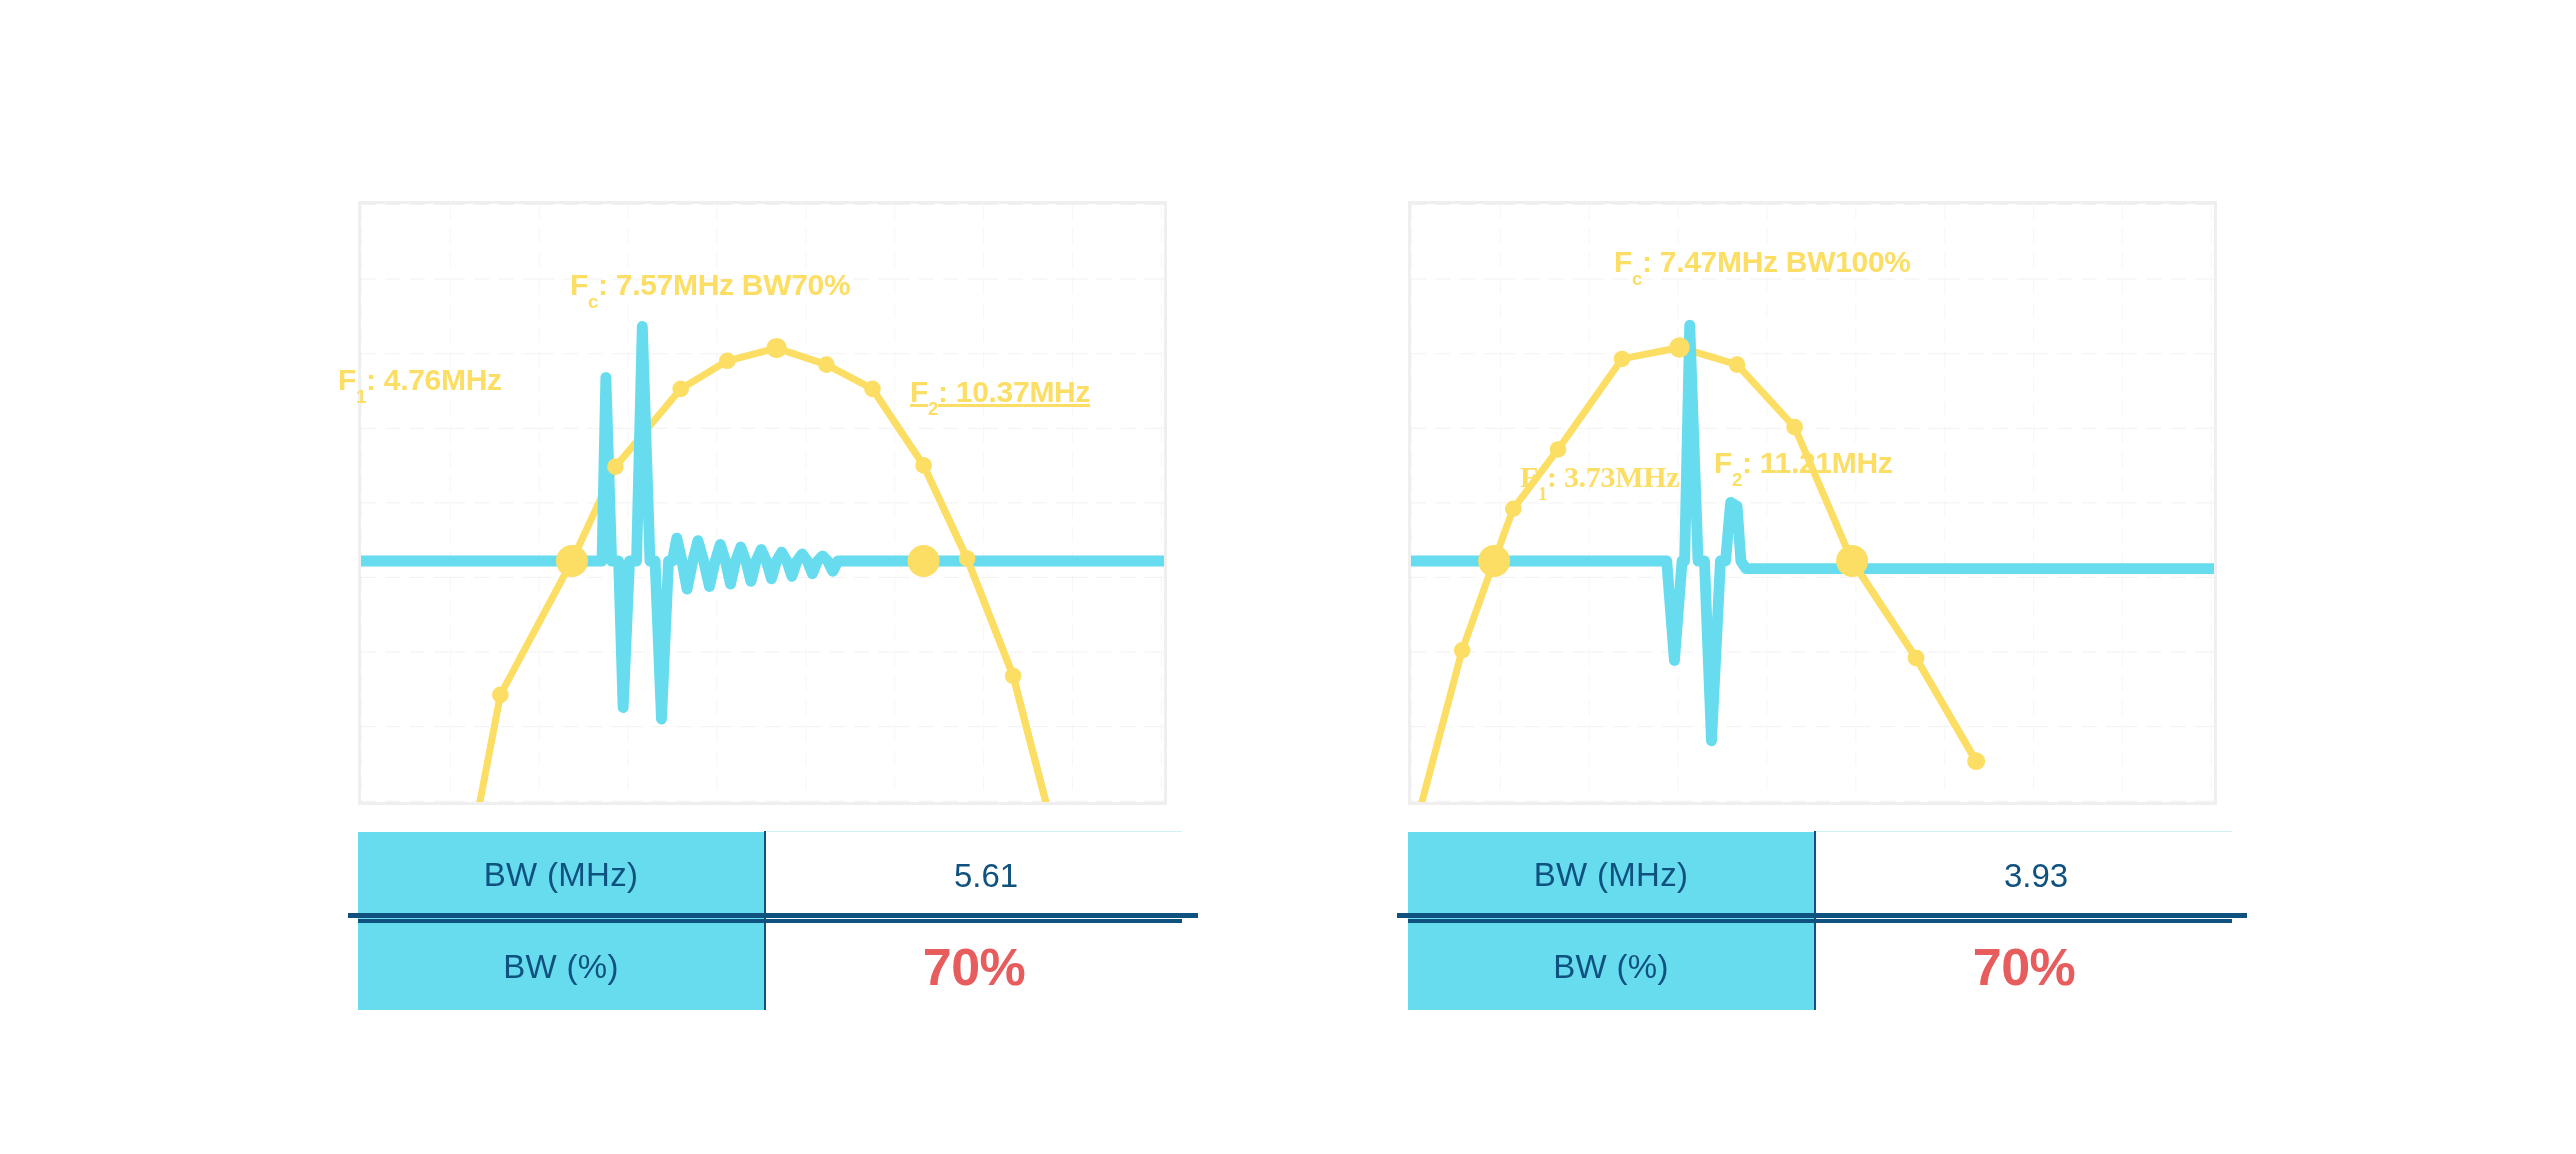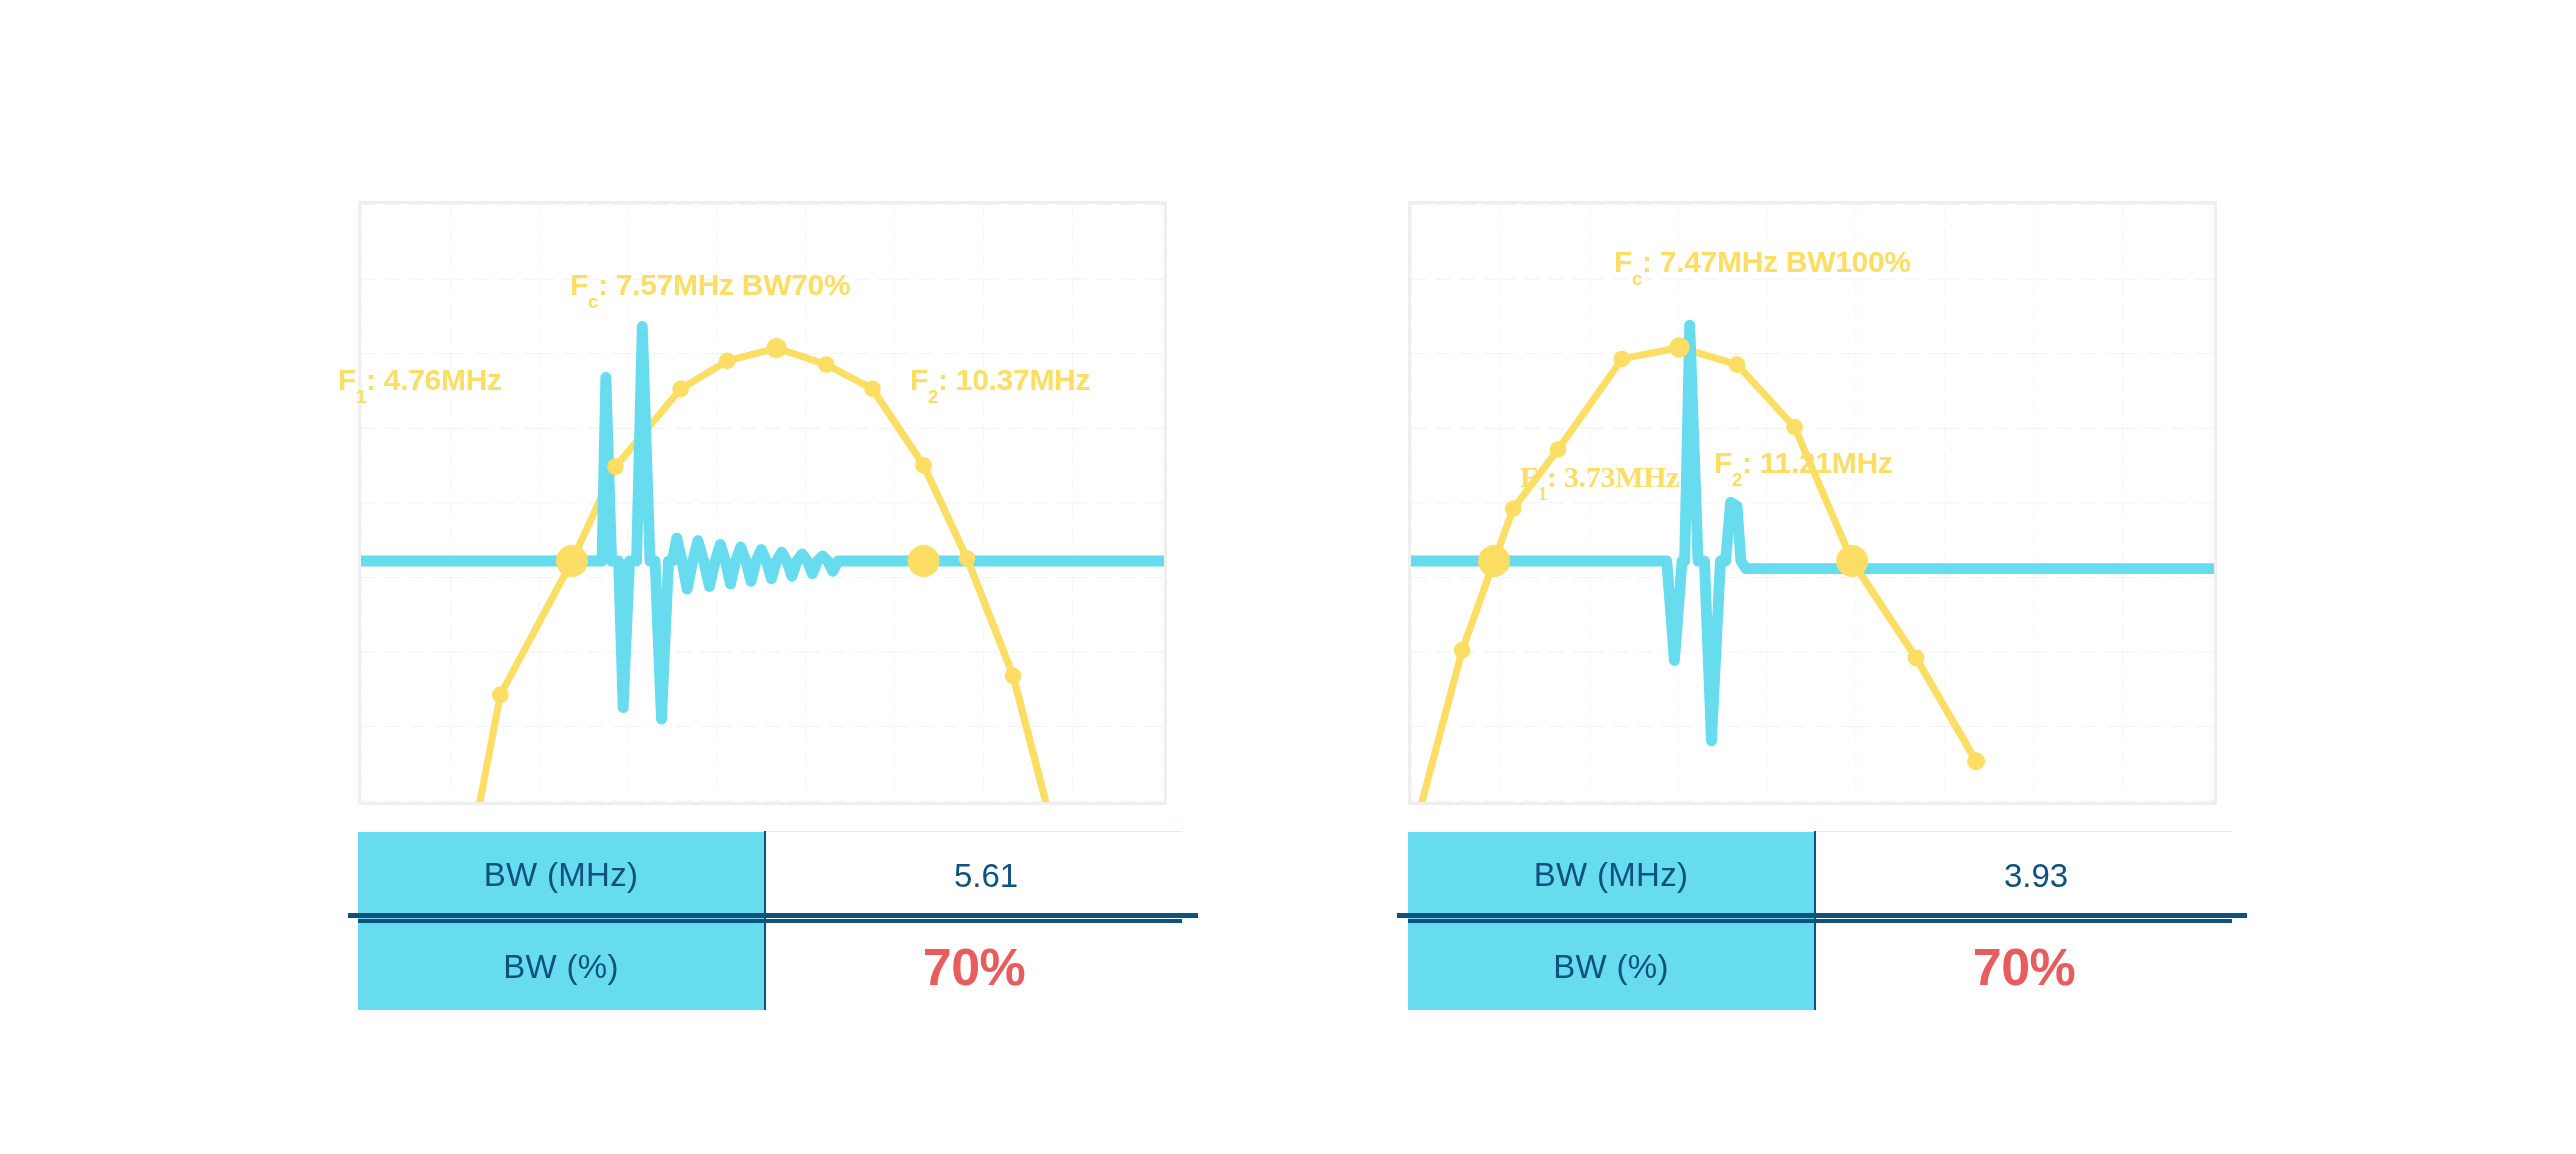--- a/index.html
+++ b/index.html
@@ -141,21 +141,21 @@
       </svg>
 
       <div class="chart-label" style="left:209px;top:43px;margin-top:23px;">
         <span>F</span><sub>c</sub><span>: 7.57MHz BW70%</span>
       </div>
 
       <div class="chart-label" style="left:-23px;top:161px;">
         <span>F</span><sub>1</sub><span>: 4.76MHz</span>
       </div>
 
-      <div class="chart-label" style="left:549px;top:161px;">
+      <div class="chart-label" style="left:549px;top:173px;text-decoration:underline;">
         <span>F</span><sub>2</sub><span>: 10.37MHz</span>
       </div>
     </div>
 
     <table class="bw-table" id="table-left">
       <tbody>
         <tr class="row-top">
           <td class="th-cell">BW (MHz)</td>
           <td class="val-cell">5.61</td>
         </tr>

